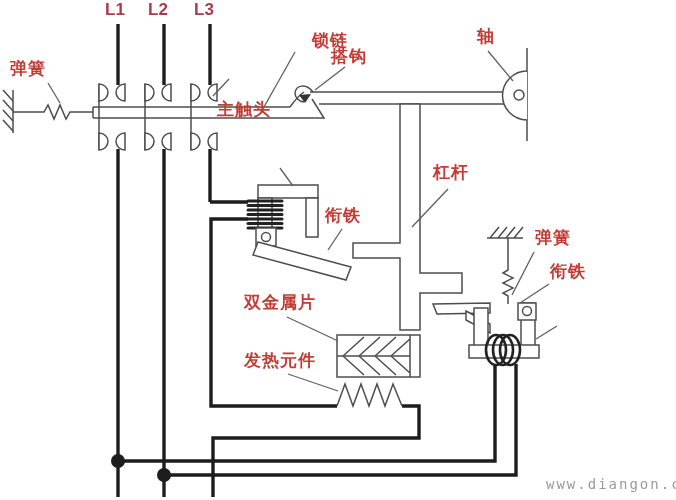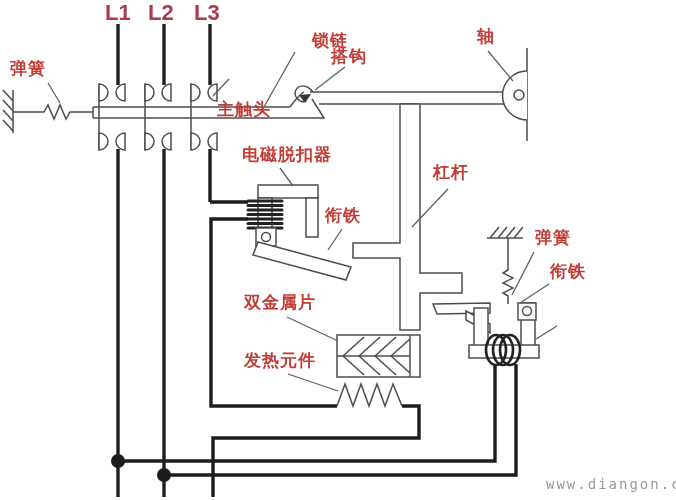--- a/index.html
+++ b/index.html
@@ -19,21 +19,21 @@
   svg{position:absolute;left:0;top:0;}
   .thin{fill:none;stroke:var(--outline);stroke-width:1.5;}
   .thinf{fill:#ffffff;stroke:var(--outline);stroke-width:1.5;}
   .wire{fill:none;stroke:var(--wire);stroke-width:3.4;}
   .coilw{fill:none;stroke:#222222;stroke-width:3;stroke-linecap:round;}
   .uvcoil{fill:none;stroke:#222222;stroke-width:2.6;}
   .leader{fill:none;stroke:var(--leader);stroke-width:1.3;}
   .dot{fill:var(--wire);stroke:none;}
   .lbl{position:absolute;white-space:nowrap;line-height:1.1;}
   .cn{color:var(--label_red);font-weight:bold;font-size:17px;letter-spacing:1px;}
-  .phase{color:var(--phase_red);font-weight:bold;font-size:22px;}
+  .phase{color:var(--phase_red);font-weight:bold;font-size:17px;}
   .wm{color:var(--watermark);font-family:"DejaVu Sans Mono",monospace;
       font-size:14px;letter-spacing:2px;}
 </style>
 </head>
 <body>
 
 <div id="stage">
 
   <svg width="676" height="500" viewBox="0 0 676 500">
 
@@ -170,21 +170,20 @@
 
   <span class="lbl phase" style="left:105px;top:1px;">L1</span>
   <span class="lbl phase" style="left:148px;top:1px;">L2</span>
   <span class="lbl phase" style="left:194px;top:1px;">L3</span>
 
   <span class="lbl cn" style="left:10px;top:60px;">弹簧</span>
   <span class="lbl cn" style="left:217px;top:59px;margin-top:42px;">主触头</span>
   <span class="lbl cn" style="left:276px;top:32px;margin-left:36px;">锁链</span>
   <span class="lbl cn" style="left:331px;top:48px;">搭钩</span>
   <span class="lbl cn" style="left:477px;top:28px;">轴</span>
-  <span class="lbl cn" style="left:242px;top:146px;">电磁脱扣器</span>
   <span class="lbl cn" style="left:325px;top:207px;">衔铁</span>
   <span class="lbl cn" style="left:433px;top:164px;">杠杆</span>
   <span class="lbl cn" style="left:535px;top:229px;">弹簧</span>
   <span class="lbl cn" style="left:550px;top:263px;">衔铁</span>
   <span class="lbl cn" style="left:244px;top:294px;">双金属片</span>
   <span class="lbl cn" style="left:244px;top:352px;">发热元件</span>
 
   <span class="lbl wm" style="left:546px;top:477px;">www.diangon.com</span>
 </div>
 

